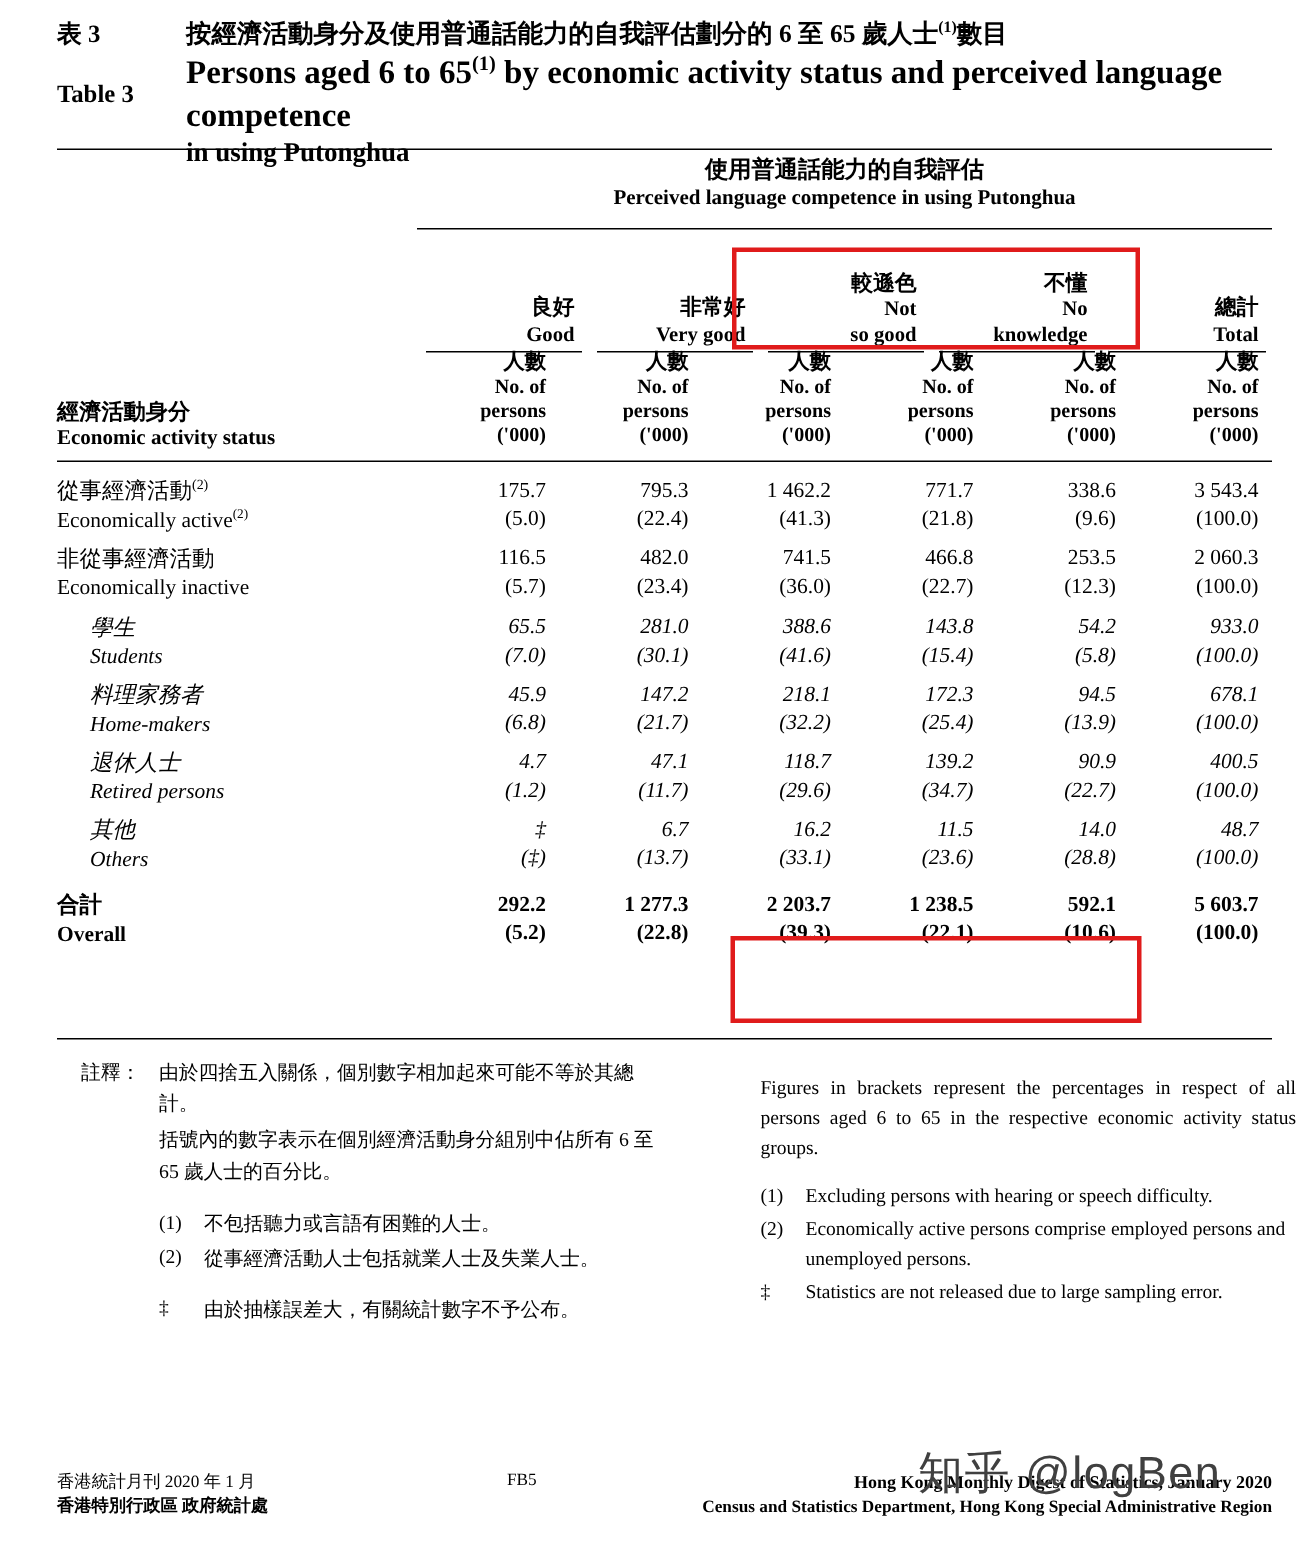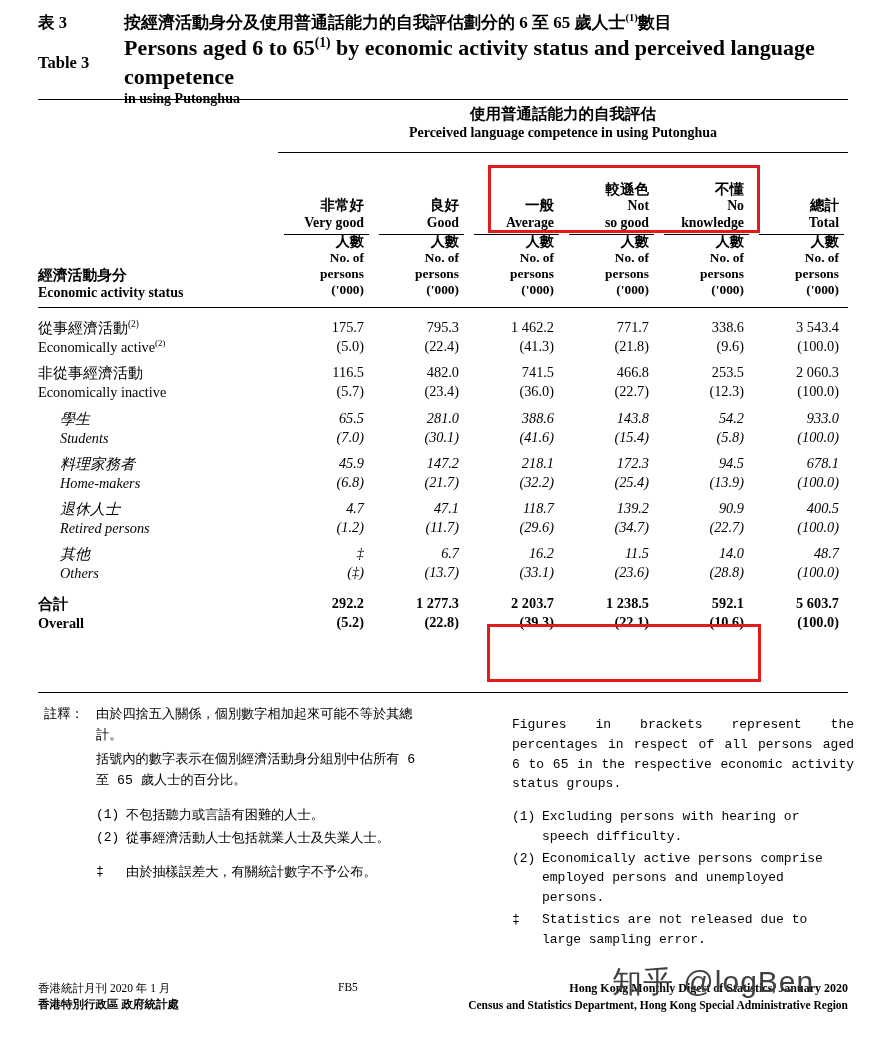--- a/index.html
+++ b/index.html
@@ -20,21 +20,21 @@
   .title-block { position: absolute; left: 38px; top: 12px; width: 810px; }
   .title-row { display: flex; align-items: center; line-height: 1.30; }
   .title-label {
     width: 86px; flex: 0 0 86px;
     font-weight: bold; font-size: 16.5px;
     font-family: "Liberation Serif", "DejaVu Serif", serif;
   }
   .title-text { flex: 1; font-weight: bold; font-size: 16.5px; }
   .title-zh { font-size: 17px; }
   .title-en { font-size: 22px; }
-  .title-cont { margin-left: 86px; font-weight: bold; font-size: 14px; }
+  .title-cont { margin-left: 86px; font-weight: bold; font-size: 18px; }
   sup { font-size: 0.62em; vertical-align: super; line-height: 0; }
 
   
   .rule {
     position: absolute; left: 38px; width: 810px;
     border-top: 1.6px solid #000; height: 0;
   }
   .rule-top    { top: 99px; }
   .rule-bottom { top: 692px; }
 
@@ -117,22 +117,22 @@
 
   
   .redbox {
     position: absolute; border: 3.4px solid #e01b1b;
     pointer-events: none;
   }
   .redbox-head    { left: 488px; top: 165px;  width: 272px; height: 68px; }
   .redbox-overall { left: 487px; top: 624px;  width: 274px; height: 58px; }
 
   
-  .notes { position: absolute; top: 704px; left: 44px; width: 810px;
-           display: flex; gap: 20px; font-family: Liberation Mono, monospace; }
+  .notes { position: absolute; top: 704px; left: 54px; width: 810px;
+           display: flex; gap: 5px; }
   .notes-col { flex: 1 1 0; }
   .notes-col.zh-col { flex: 0 0 392px; }
   .note-line { display: flex; align-items: flex-start; margin-bottom: 2px; }
   .note-key {
     flex: 0 0 52px; font-size: 13px; line-height: 1.52;
   }
   .note-key.en { flex: 0 0 56px; }
   .note-body { flex: 1; font-size: 13px; line-height: 1.52; }
   .note-body.just { text-align: justify; }
   .note-gap { height: 11px; }
@@ -183,32 +183,27 @@
   <div class="rule rule-top"></div>
 
   <div class="spanner">
     <div class="zh">使用普通話能力的自我評估</div>
     <div class="en">Perceived language competence in using Putonghua</div>
   </div>
   <div class="rule-span"></div>
 
   <div class="colheads">
     <div class="ch">
-      <div class="zh">非常好</div>
-      <div class="en">Very good</div>
-      <div class="uline"></div>
-    </div>
-    <div class="ch">
       <div class="zh">良好</div>
       <div class="en">Good</div>
       <div class="uline"></div>
     </div>
     <div class="ch">
-      <div class="zh">一般</div>
-      <div class="en">Average</div>
+      <div class="zh">非常好</div>
+      <div class="en">Very good</div>
       <div class="uline"></div>
     </div>
     <div class="ch">
       <div class="zh">較遜色</div>
       <div class="en">Not</div>
       <div class="en-2">so good</div>
       <div class="uline"></div>
     </div>
     <div class="ch">
       <div class="zh">不懂</div>

